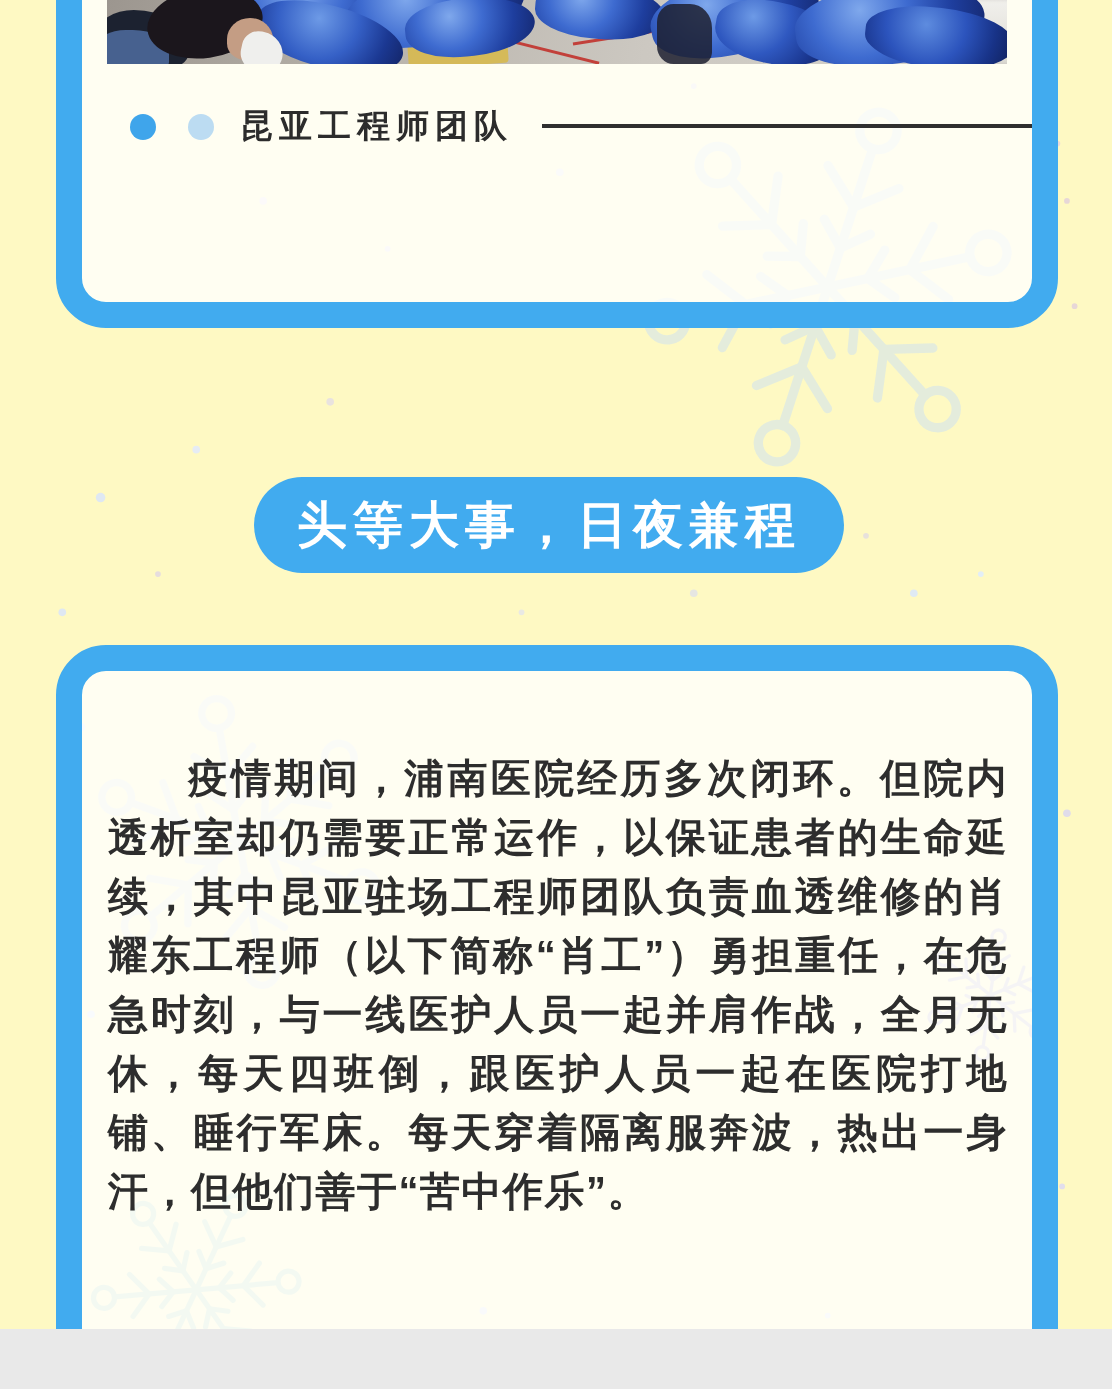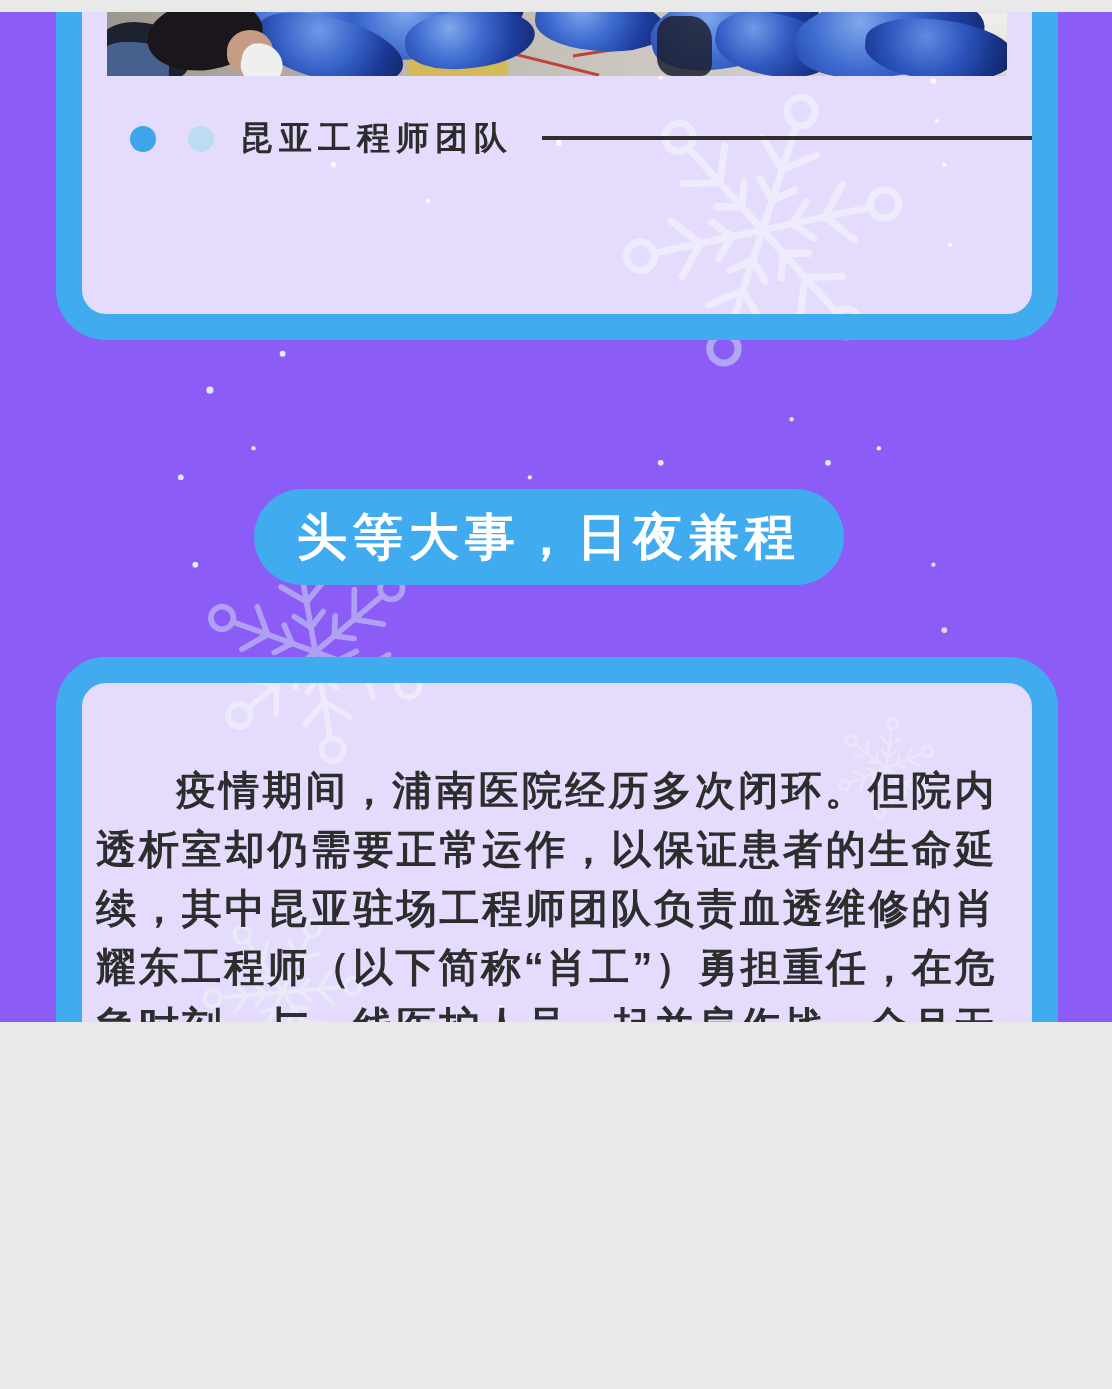--- a/index.html
+++ b/index.html
@@ -1,20 +1,20 @@
 <!DOCTYPE html>
 <html><head>
 <meta charset="utf-8">
 <style>
   html,body{margin:0;padding:0;background:#e9e9e9;}
   .page{
     position:relative;
-    width:1112px;height:1010px;
-    margin:12px auto;
-    background:#8b5cf6;
+    width:1112px;height:1329px;
+    margin:0 auto;
+    background:#fef9c3;
     overflow:hidden;
     font-family:"Liberation Sans","DejaVu Sans",sans-serif;
   }
   
   .decor{position:absolute;inset:0;z-index:0;pointer-events:none;}
   .decor svg.layer{position:absolute;inset:0;width:100%;height:100%;}
   
   .card{
     position:absolute;
     box-sizing:border-box;
@@ -73,21 +73,21 @@
   
   .pill{
     position:absolute;left:254px;top:477px;width:590px;height:96px;
     background:#41abef;border-radius:48px;
     display:flex;align-items:center;justify-content:center;
     color:#ffffff;font-size:50px;font-weight:800;letter-spacing:6px;
     white-space:nowrap;
   }
   
   .para{
-    position:absolute;left:96px;top:749px;width:900px;
+    position:absolute;left:108px;top:749px;width:900px;
     font-size:40px;line-height:59px;font-weight:700;
     color:#2d2d2d;letter-spacing:1.5px;
     text-align:justify;text-justify:inter-character;
     text-indent:2em;
   }
 </style>
 </head>
 <body>
 
 <div class="page">

